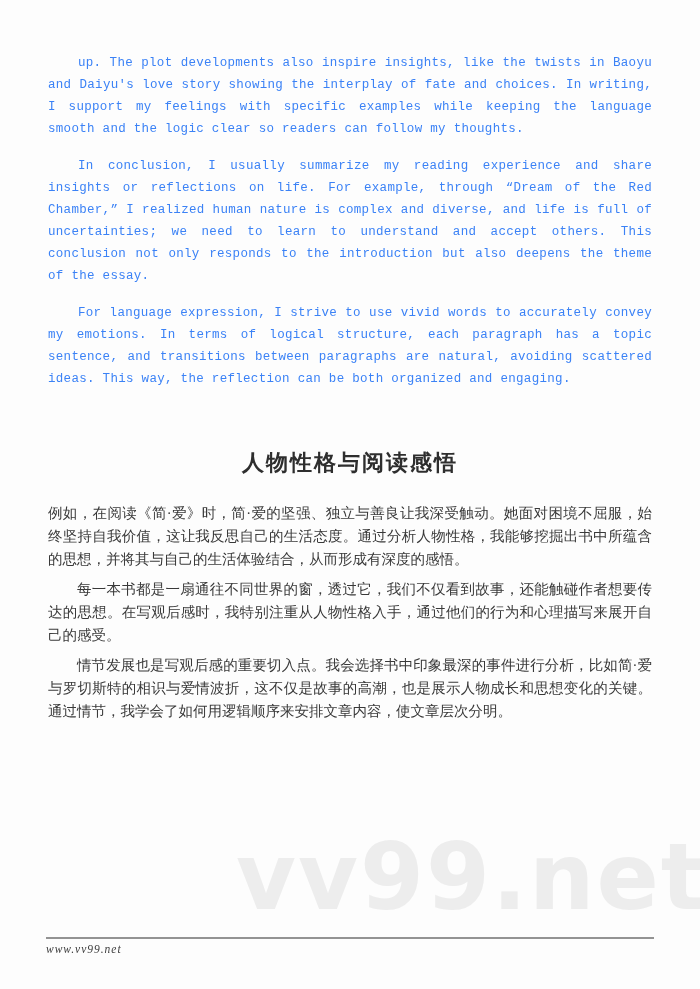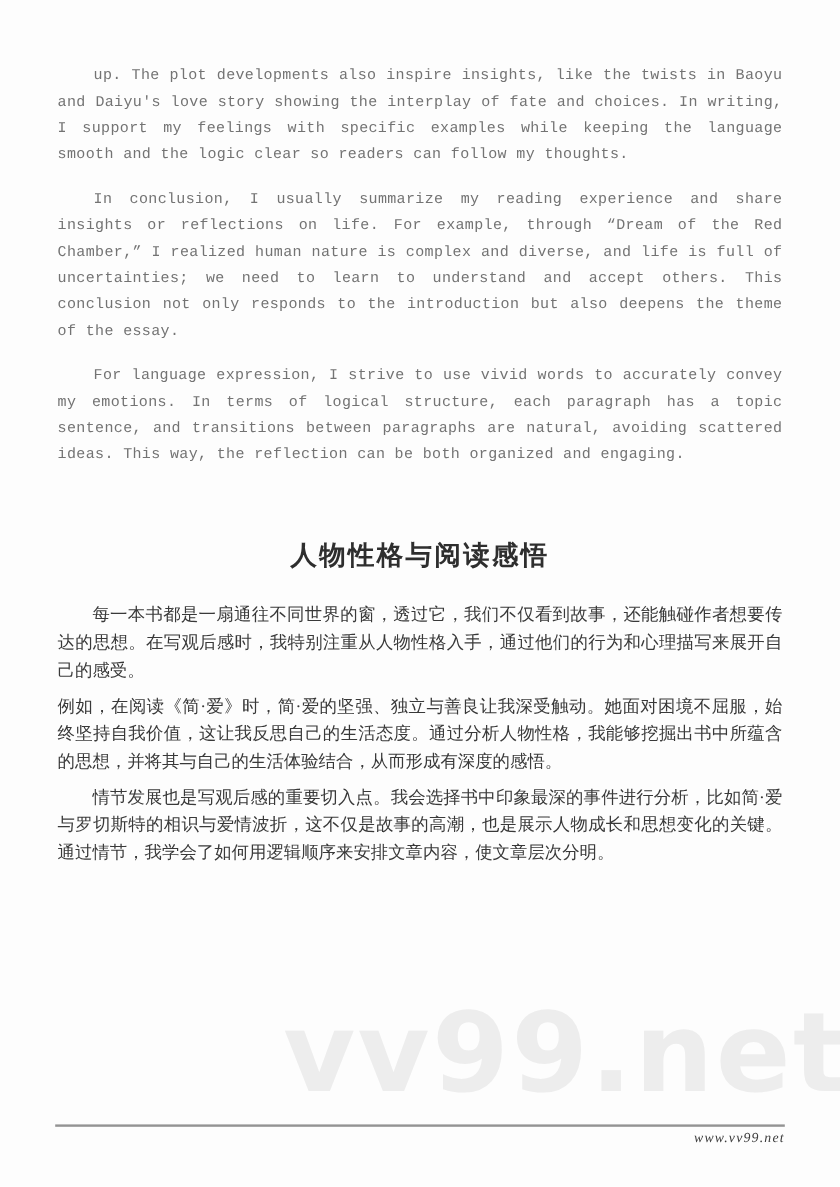--- a/index.html
+++ b/index.html
@@ -34,21 +34,21 @@
     position: relative;
     z-index: 1;
     padding: 52px 48px 0 48px;
   }
   .en {
     font-family: "Liberation Mono", "DejaVu Sans Mono", monospace;
     font-size: 12.5px;
     line-height: 22px;
     letter-spacing: 0.3px;
     text-align: justify;
-    color: #737373;
+    color: #3b82f6;
     margin: 0 0 15px 0;
     text-indent: 30px;
   }
   .essay-title {
     font-family: Liberation Mono, monospace;
     font-size: 22px;
     font-weight: bold;
     letter-spacing: 2px;
     text-align: center;
     color: #2e2e2e;
@@ -71,21 +71,20 @@
     right: 46px;
     top: 937px;
     z-index: 1;
   }
   .footer-line {
     border-top: 2px solid #939393;
     height: 0;
   }
   .footer-url {
     margin-top: 4px;
-    text-align: right;
     font-family: "Liberation Serif", serif;
     font-style: italic;
     font-size: 11.5px;
     letter-spacing: 1px;
     color: #3c3c3c;
   }
 </style>
 </head>
 <body>
 
@@ -94,22 +93,22 @@
   <div class="watermark">vv99.net</div>
 
   <div class="content">
 
     <p class="en">up. The plot developments also inspire insights, like the twists in Baoyu and Daiyu's love story showing the interplay of fate and choices. In writing, I support my feelings with specific examples while keeping the language smooth and the logic clear so readers can follow my thoughts.</p>
     <p class="en">In conclusion, I usually summarize my reading experience and share insights or reflections on life. For example, through “Dream of the Red Chamber,” I realized human nature is complex and diverse, and life is full of uncertainties; we need to learn to understand and accept others. This conclusion not only responds to the introduction but also deepens the theme of the essay.</p>
     <p class="en">For language expression, I strive to use vivid words to accurately convey my emotions. In terms of logical structure, each paragraph has a topic sentence, and transitions between paragraphs are natural, avoiding scattered ideas. This way, the reflection can be both organized and engaging.</p>
 
     <h1 class="essay-title">人物性格与阅读感悟</h1>
 
+    <p class="cn">例如，在阅读《简·爱》时，简·爱的坚强、独立与善良让我深受触动。她面对困境不屈服，始终坚持自我价值，这让我反思自己的生活态度。通过分析人物性格，我能够挖掘出书中所蕴含的思想，并将其与自己的生活体验结合，从而形成有深度的感悟。</p>
     <p class="cn indent">每一本书都是一扇通往不同世界的窗，透过它，我们不仅看到故事，还能触碰作者想要传达的思想。在写观后感时，我特别注重从人物性格入手，通过他们的行为和心理描写来展开自己的感受。</p>
-    <p class="cn">例如，在阅读《简·爱》时，简·爱的坚强、独立与善良让我深受触动。她面对困境不屈服，始终坚持自我价值，这让我反思自己的生活态度。通过分析人物性格，我能够挖掘出书中所蕴含的思想，并将其与自己的生活体验结合，从而形成有深度的感悟。</p>
     <p class="cn indent">情节发展也是写观后感的重要切入点。我会选择书中印象最深的事件进行分析，比如简·爱与罗切斯特的相识与爱情波折，这不仅是故事的高潮，也是展示人物成长和思想变化的关键。通过情节，我学会了如何用逻辑顺序来安排文章内容，使文章层次分明。</p>
 
   </div>
 
   <div class="footer">
     <div class="footer-line"></div>
     <div class="footer-url">www.vv99.net</div>
   </div>
 
 </div>

